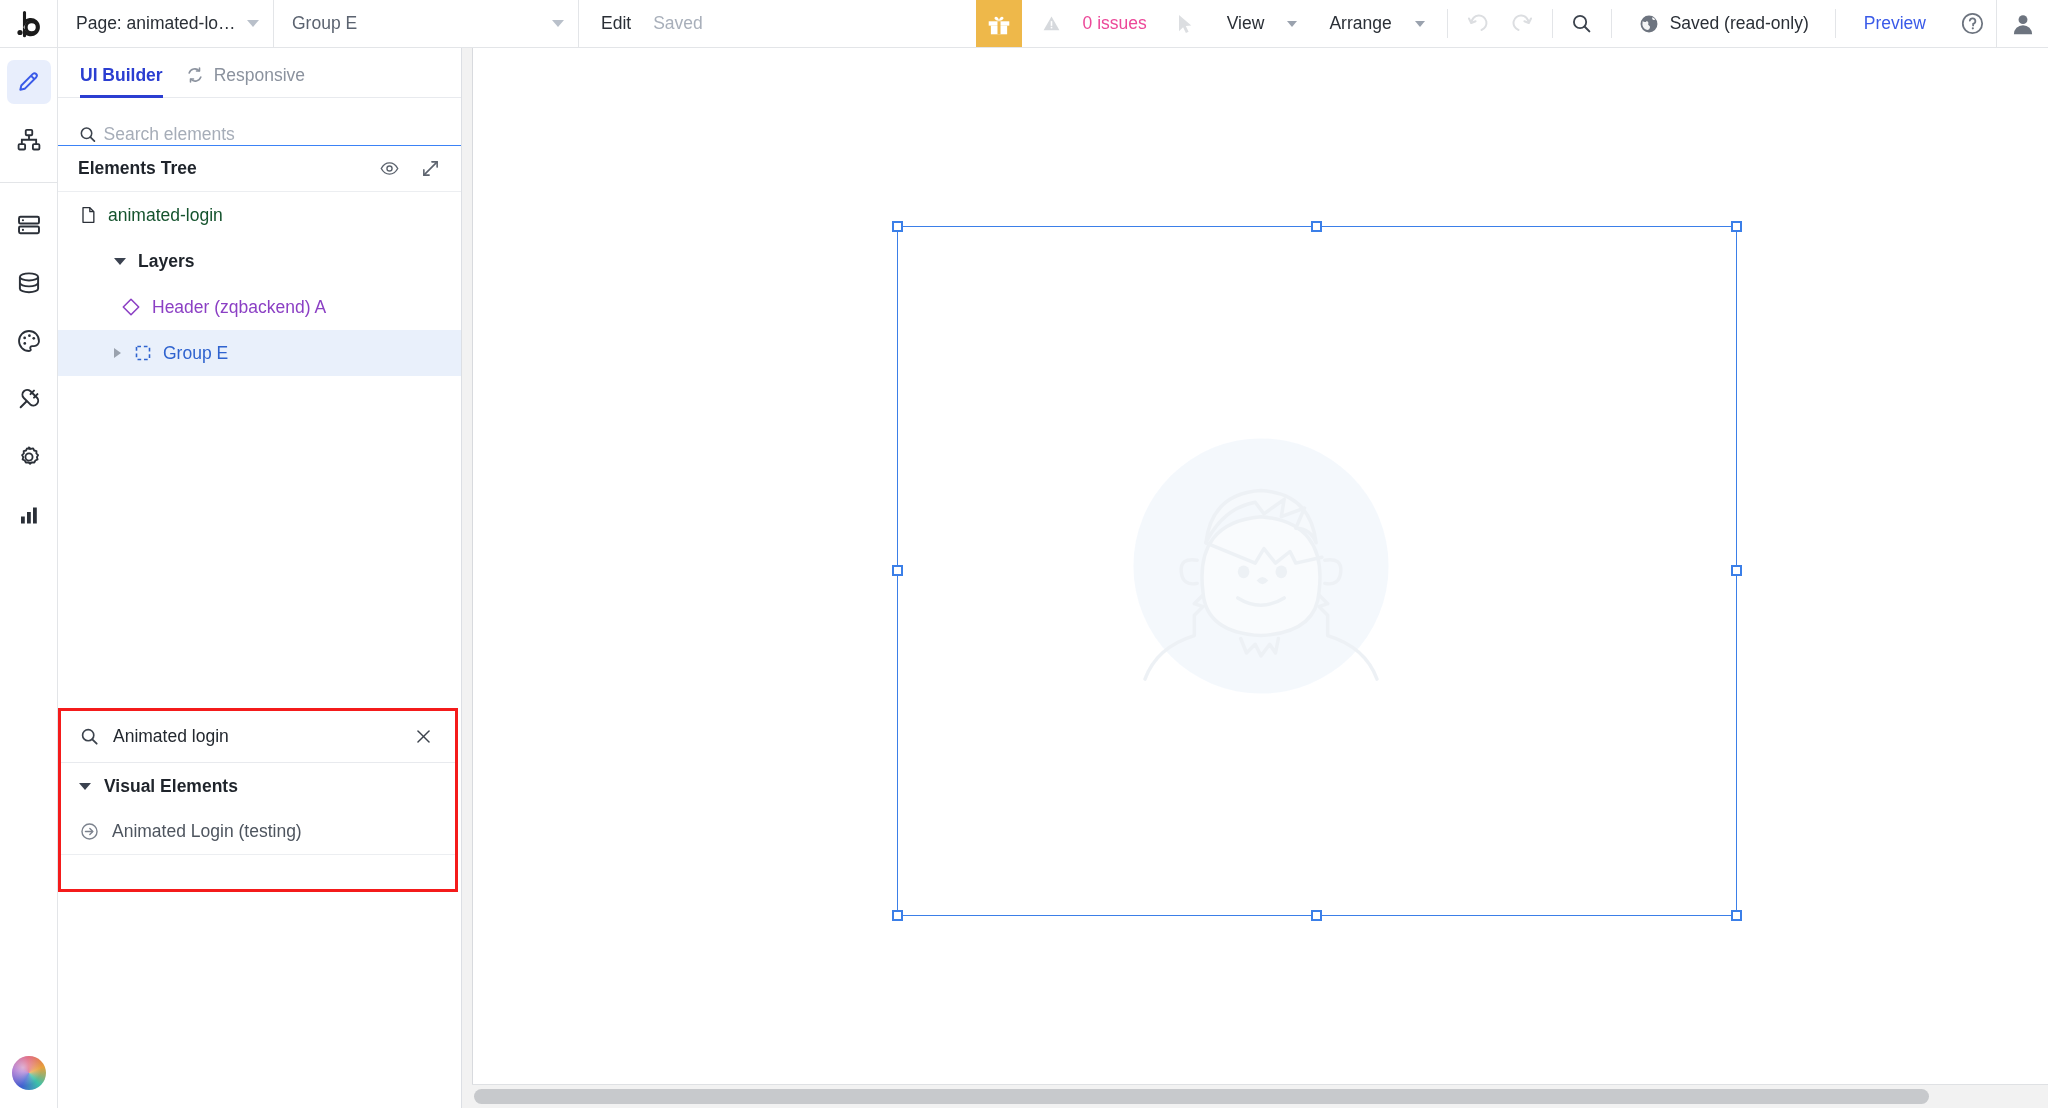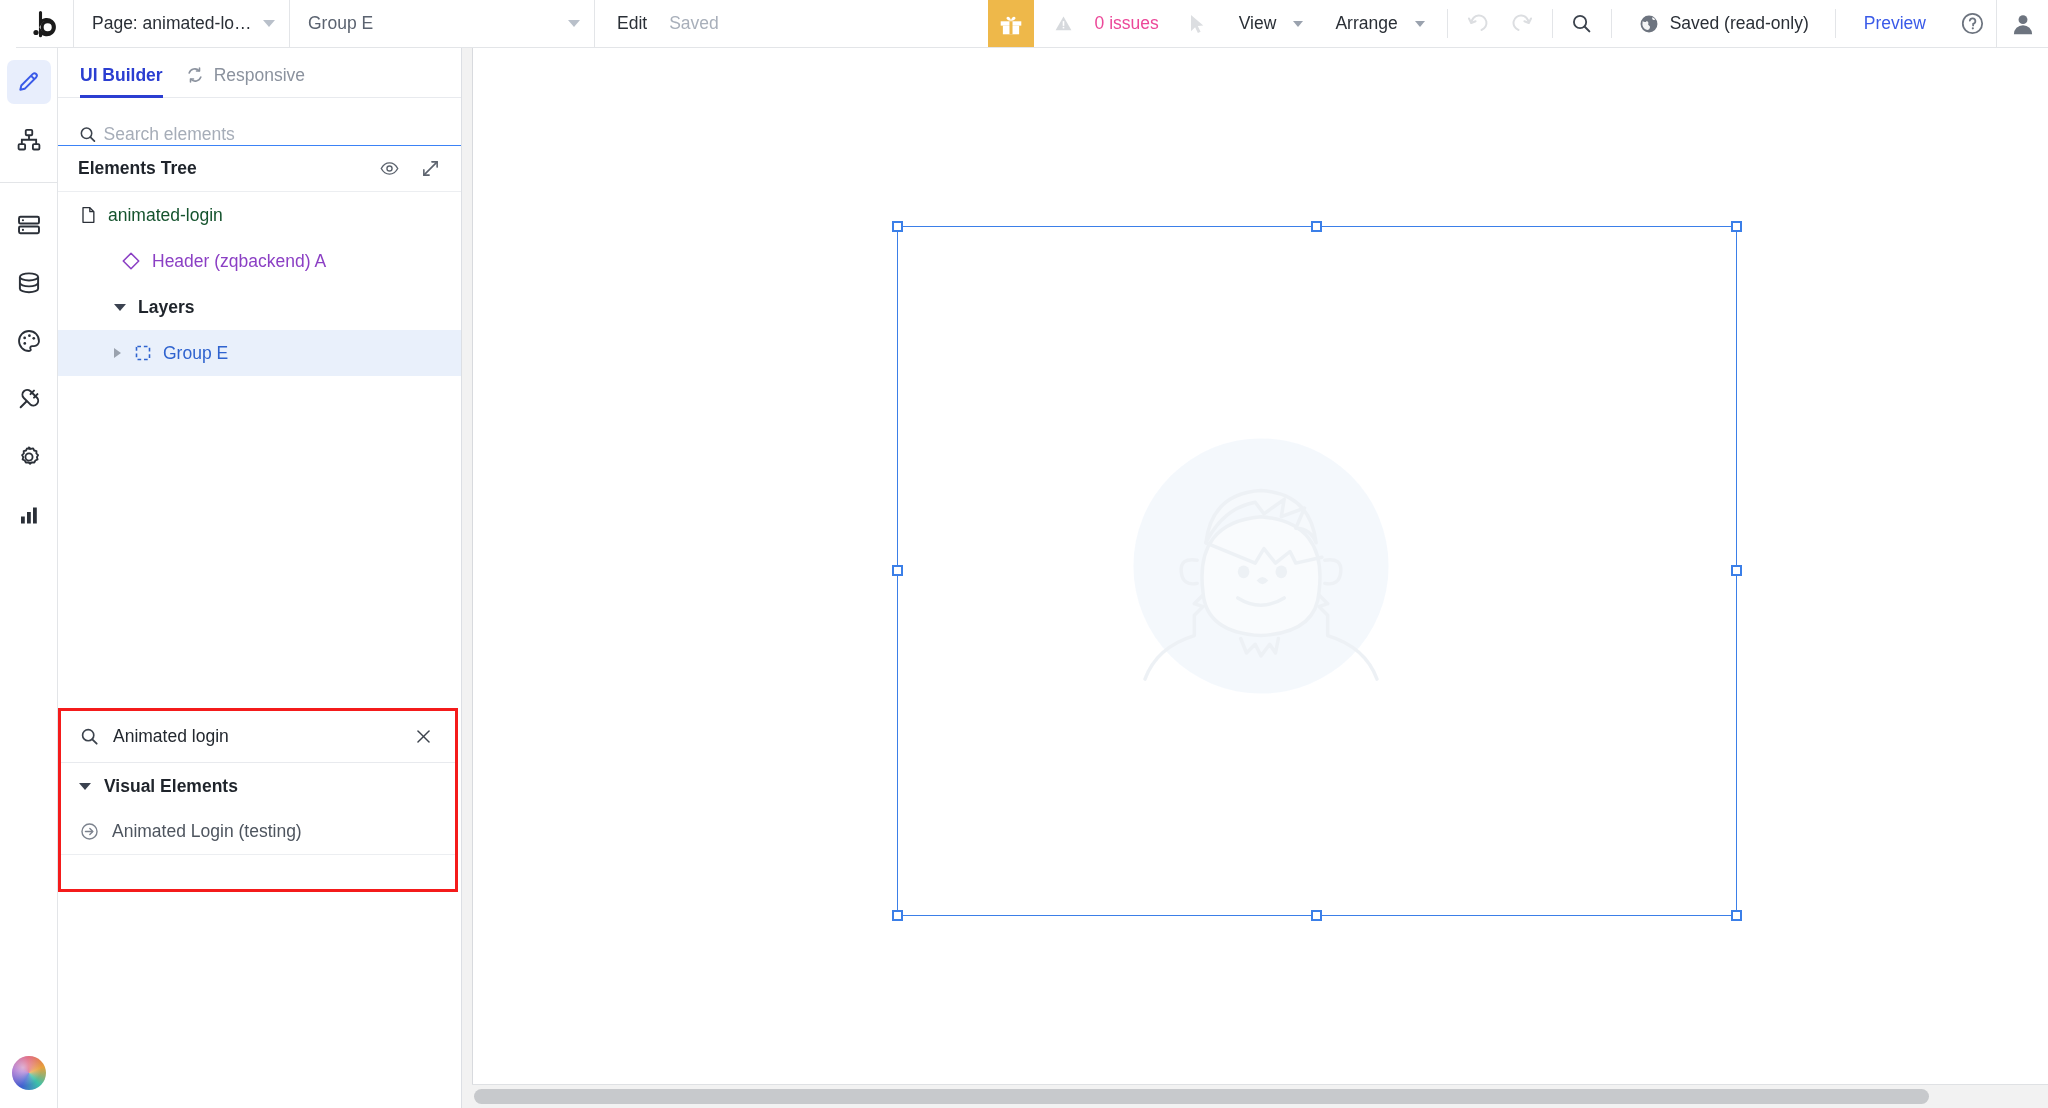--- a/index.html
+++ b/index.html
@@ -11,21 +11,21 @@
     -webkit-font-smoothing: antialiased;
   }
   .app { position: relative; width: 2048px; height: 1108px; display: flex; flex-direction: column; }
 
   
   .topbar {
     height: 48px; min-height: 48px;
     display: flex; align-items: stretch;
     background: #ffffff;
     border-bottom: 1px solid #e3e5e8;
-    position: relative; z-index: 40; margin-left: 16px;
+    position: relative; z-index: 40;
   }
   .tb-logo {
     width: 58px; display: flex; align-items: center; justify-content: center;
     border-right: 1px solid #e3e5e8;
   }
   .tb-logo svg { display: block; }
   .tb-select {
     display: flex; align-items: center; position: relative;
     border-right: 1px solid #e3e5e8;
     padding: 0 14px 0 18px;
@@ -53,21 +53,21 @@
   .tb-gift {
     width: 46px; display: flex; align-items: center; justify-content: center;
     background: #eeb84a; cursor: pointer;
   }
   .tb-issues {
     display: flex; align-items: center; gap: 22px;
     padding: 0 16px 0 20px; font-size: 17.5px; color: #ec4899; cursor: pointer;
   }
   .tb-cursor { display: flex; align-items: center; padding: 0 14px 0 10px; cursor: pointer; }
   .tb-menu {
-    display: flex; align-items: center; gap: 15px; padding: 0 16px;
+    display: flex; align-items: center; gap: 21px; padding: 0 16px;
     font-size: 17.5px; color: #2a2f36; cursor: pointer;
   }
   .tb-menu .caret-down { margin-left: 2px; border-top-color: #9aa2ae;
     border-left-width: 5px; border-right-width: 5px; border-top-width: 6px; }
   .tb-divider { width: 1px; background: #e3e5e8; margin: 9px 6px; }
   .tb-iconbtn {
     width: 46px; display: flex; align-items: center; justify-content: center;
     cursor: pointer;
   }
   .tb-live {
@@ -477,30 +477,30 @@
       </div>
 
       <div class="tree-row">
         <svg width="20" height="20" viewBox="0 0 24 24">
           <path d="M6 3.2 h8.2 L19 8 v12.8 H6z" fill="none" stroke="#2b3038" stroke-width="1.6" stroke-linejoin="round"></path>
           <path d="M14.2 3.2 V8 H19" fill="none" stroke="#2b3038" stroke-width="1.6" stroke-linejoin="round"></path>
         </svg>
         <span class="tree-lbl doc">animated-login</span>
       </div>
 
+      <div class="tree-row layers-row">
+        <span class="tw-caret"></span>
+        <span class="tree-lbl bold">Layers</span>
+      </div>
+
       <div class="tree-row indent1">
         <svg width="22" height="22" viewBox="0 0 24 24">
           <path d="M12 3.6 L20.4 12 L12 20.4 L3.6 12z" fill="none" stroke="#8b3fc4" stroke-width="1.7" stroke-linejoin="round"></path>
         </svg>
         <span class="tree-lbl purple">Header (zqbackend) A</span>
-      </div>
-
-      <div class="tree-row layers-row">
-        <span class="tw-caret"></span>
-        <span class="tree-lbl bold">Layers</span>
       </div>
 
       <div class="tree-row selected" style="padding-left:56px">
         <span class="tw-caret right"></span>
         <svg width="20" height="20" viewBox="0 0 24 24">
           <rect x="4.2" y="4.2" width="15.6" height="15.6" rx="1" fill="none" stroke="#2f63cf" stroke-width="1.9" stroke-dasharray="4.4 3.4"></rect>
         </svg>
         <span class="tree-lbl blue">Group E</span>
       </div>
 

